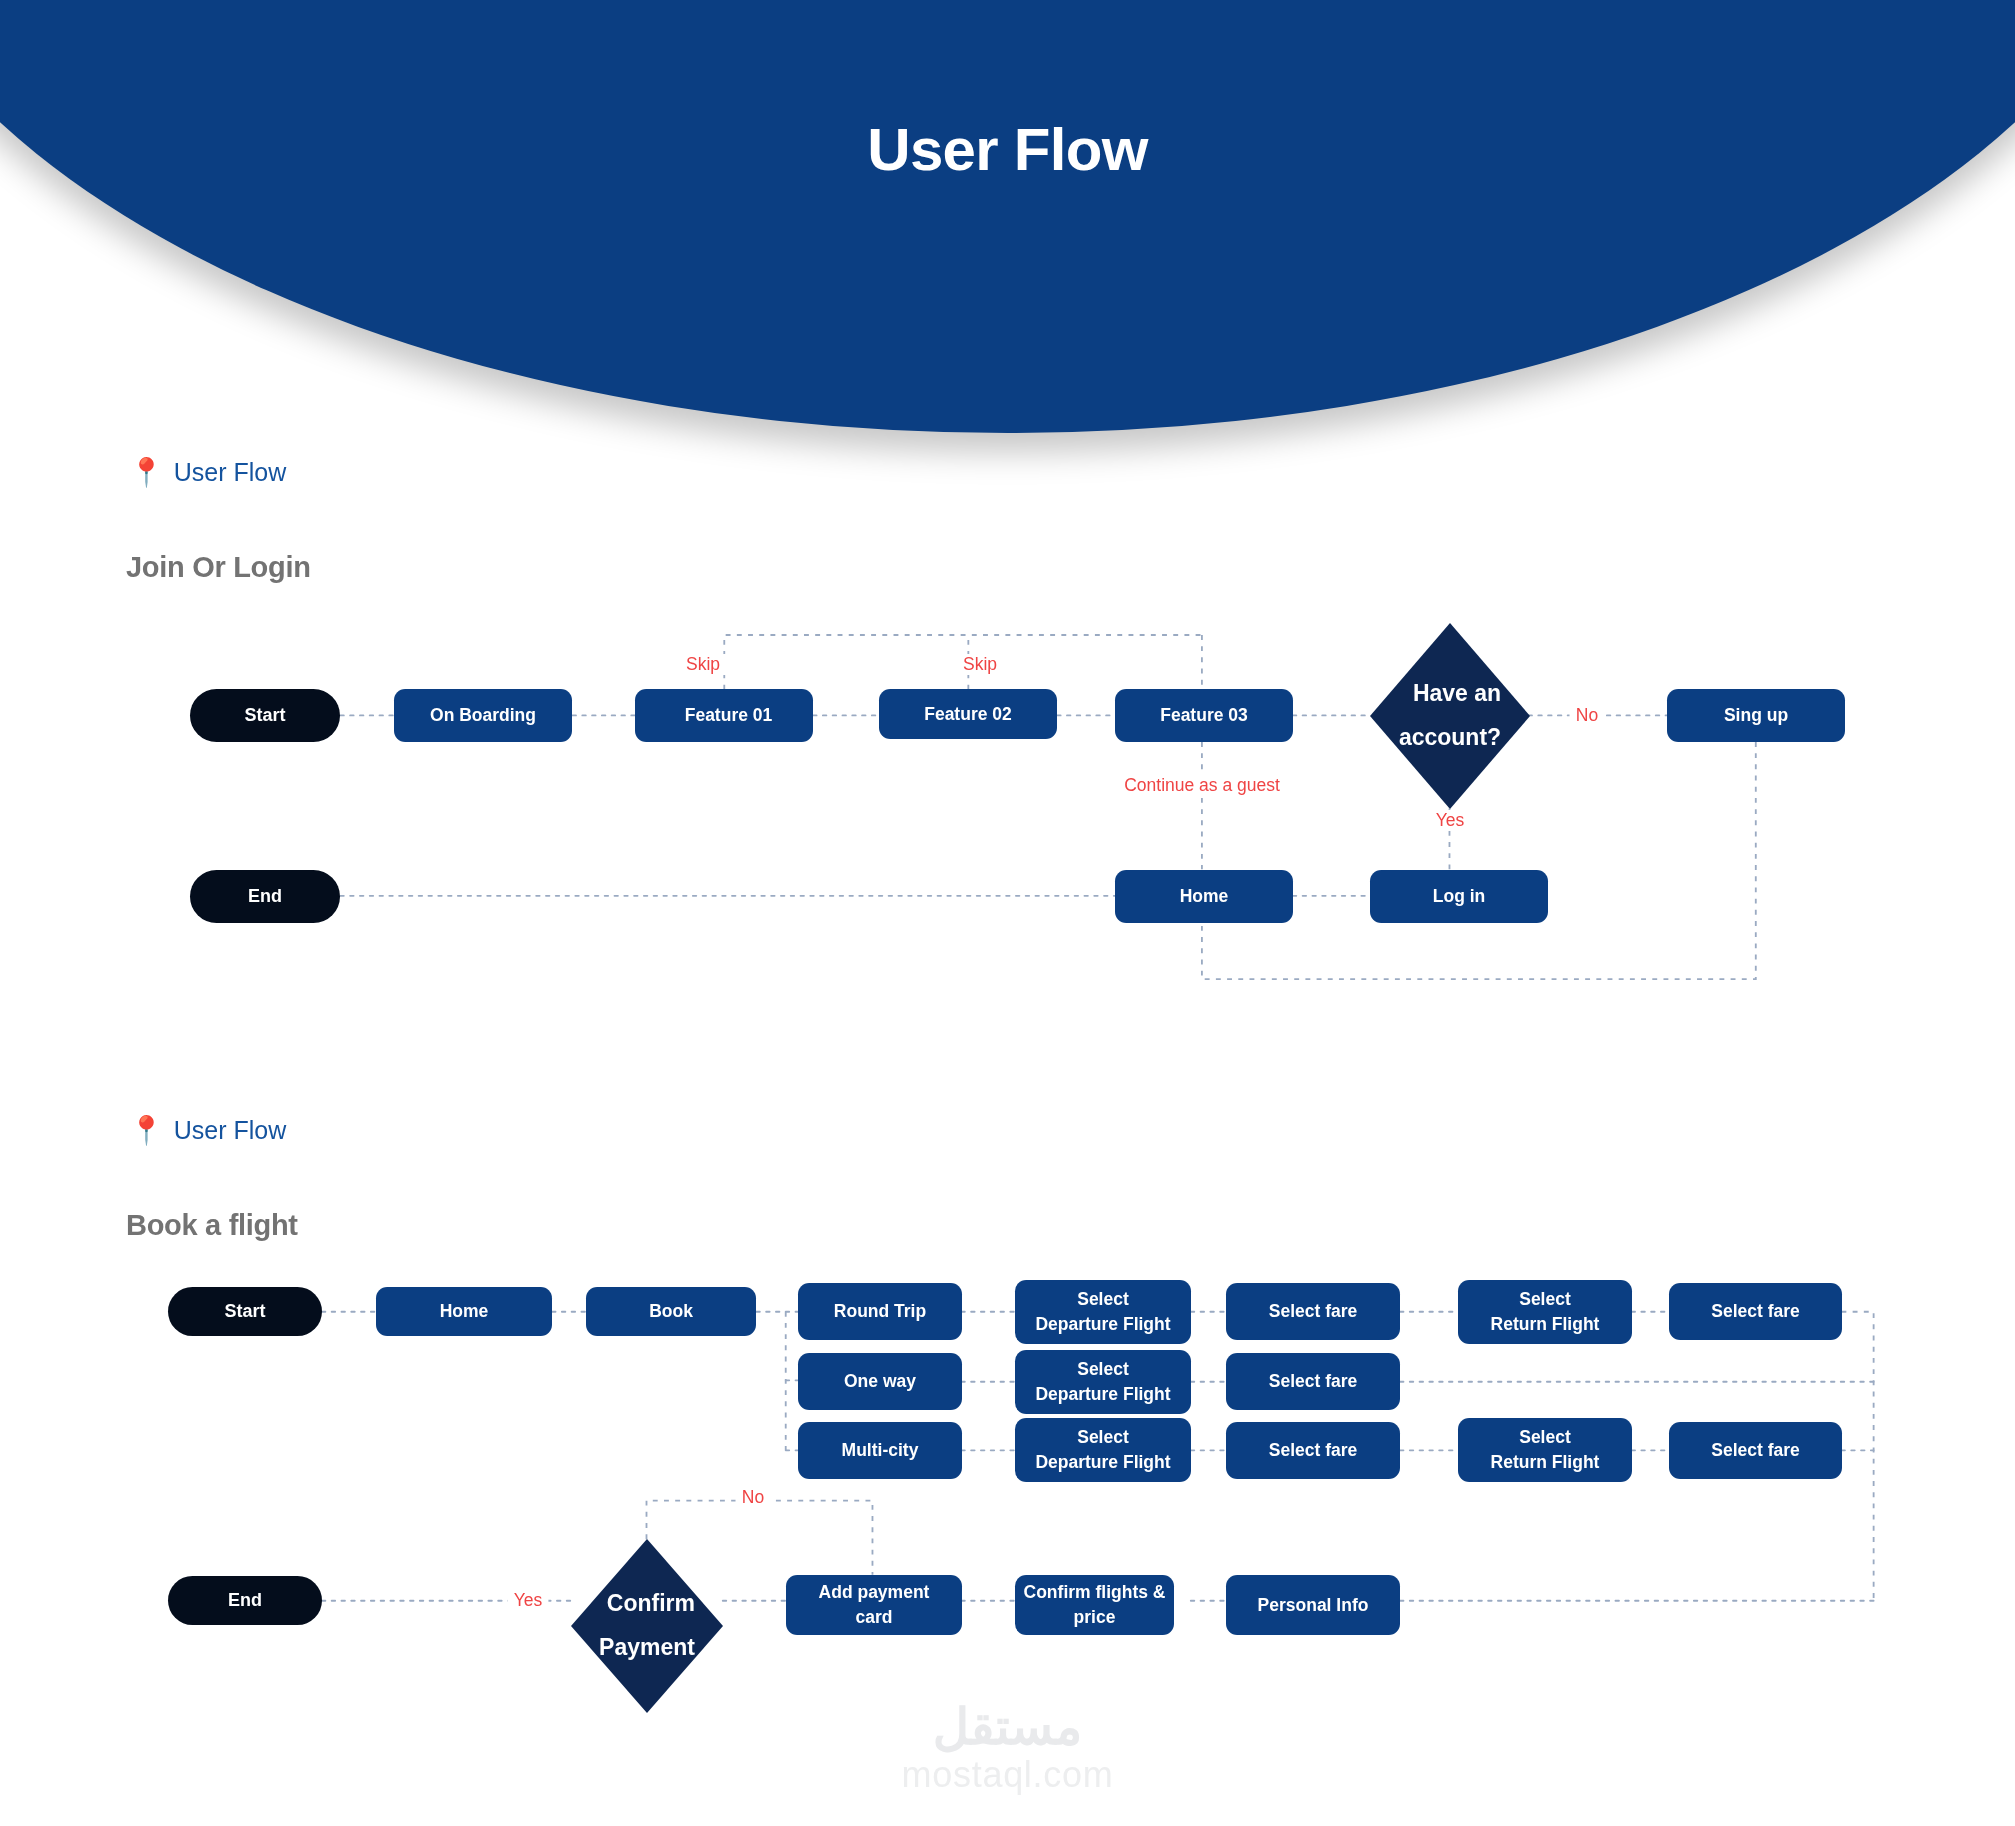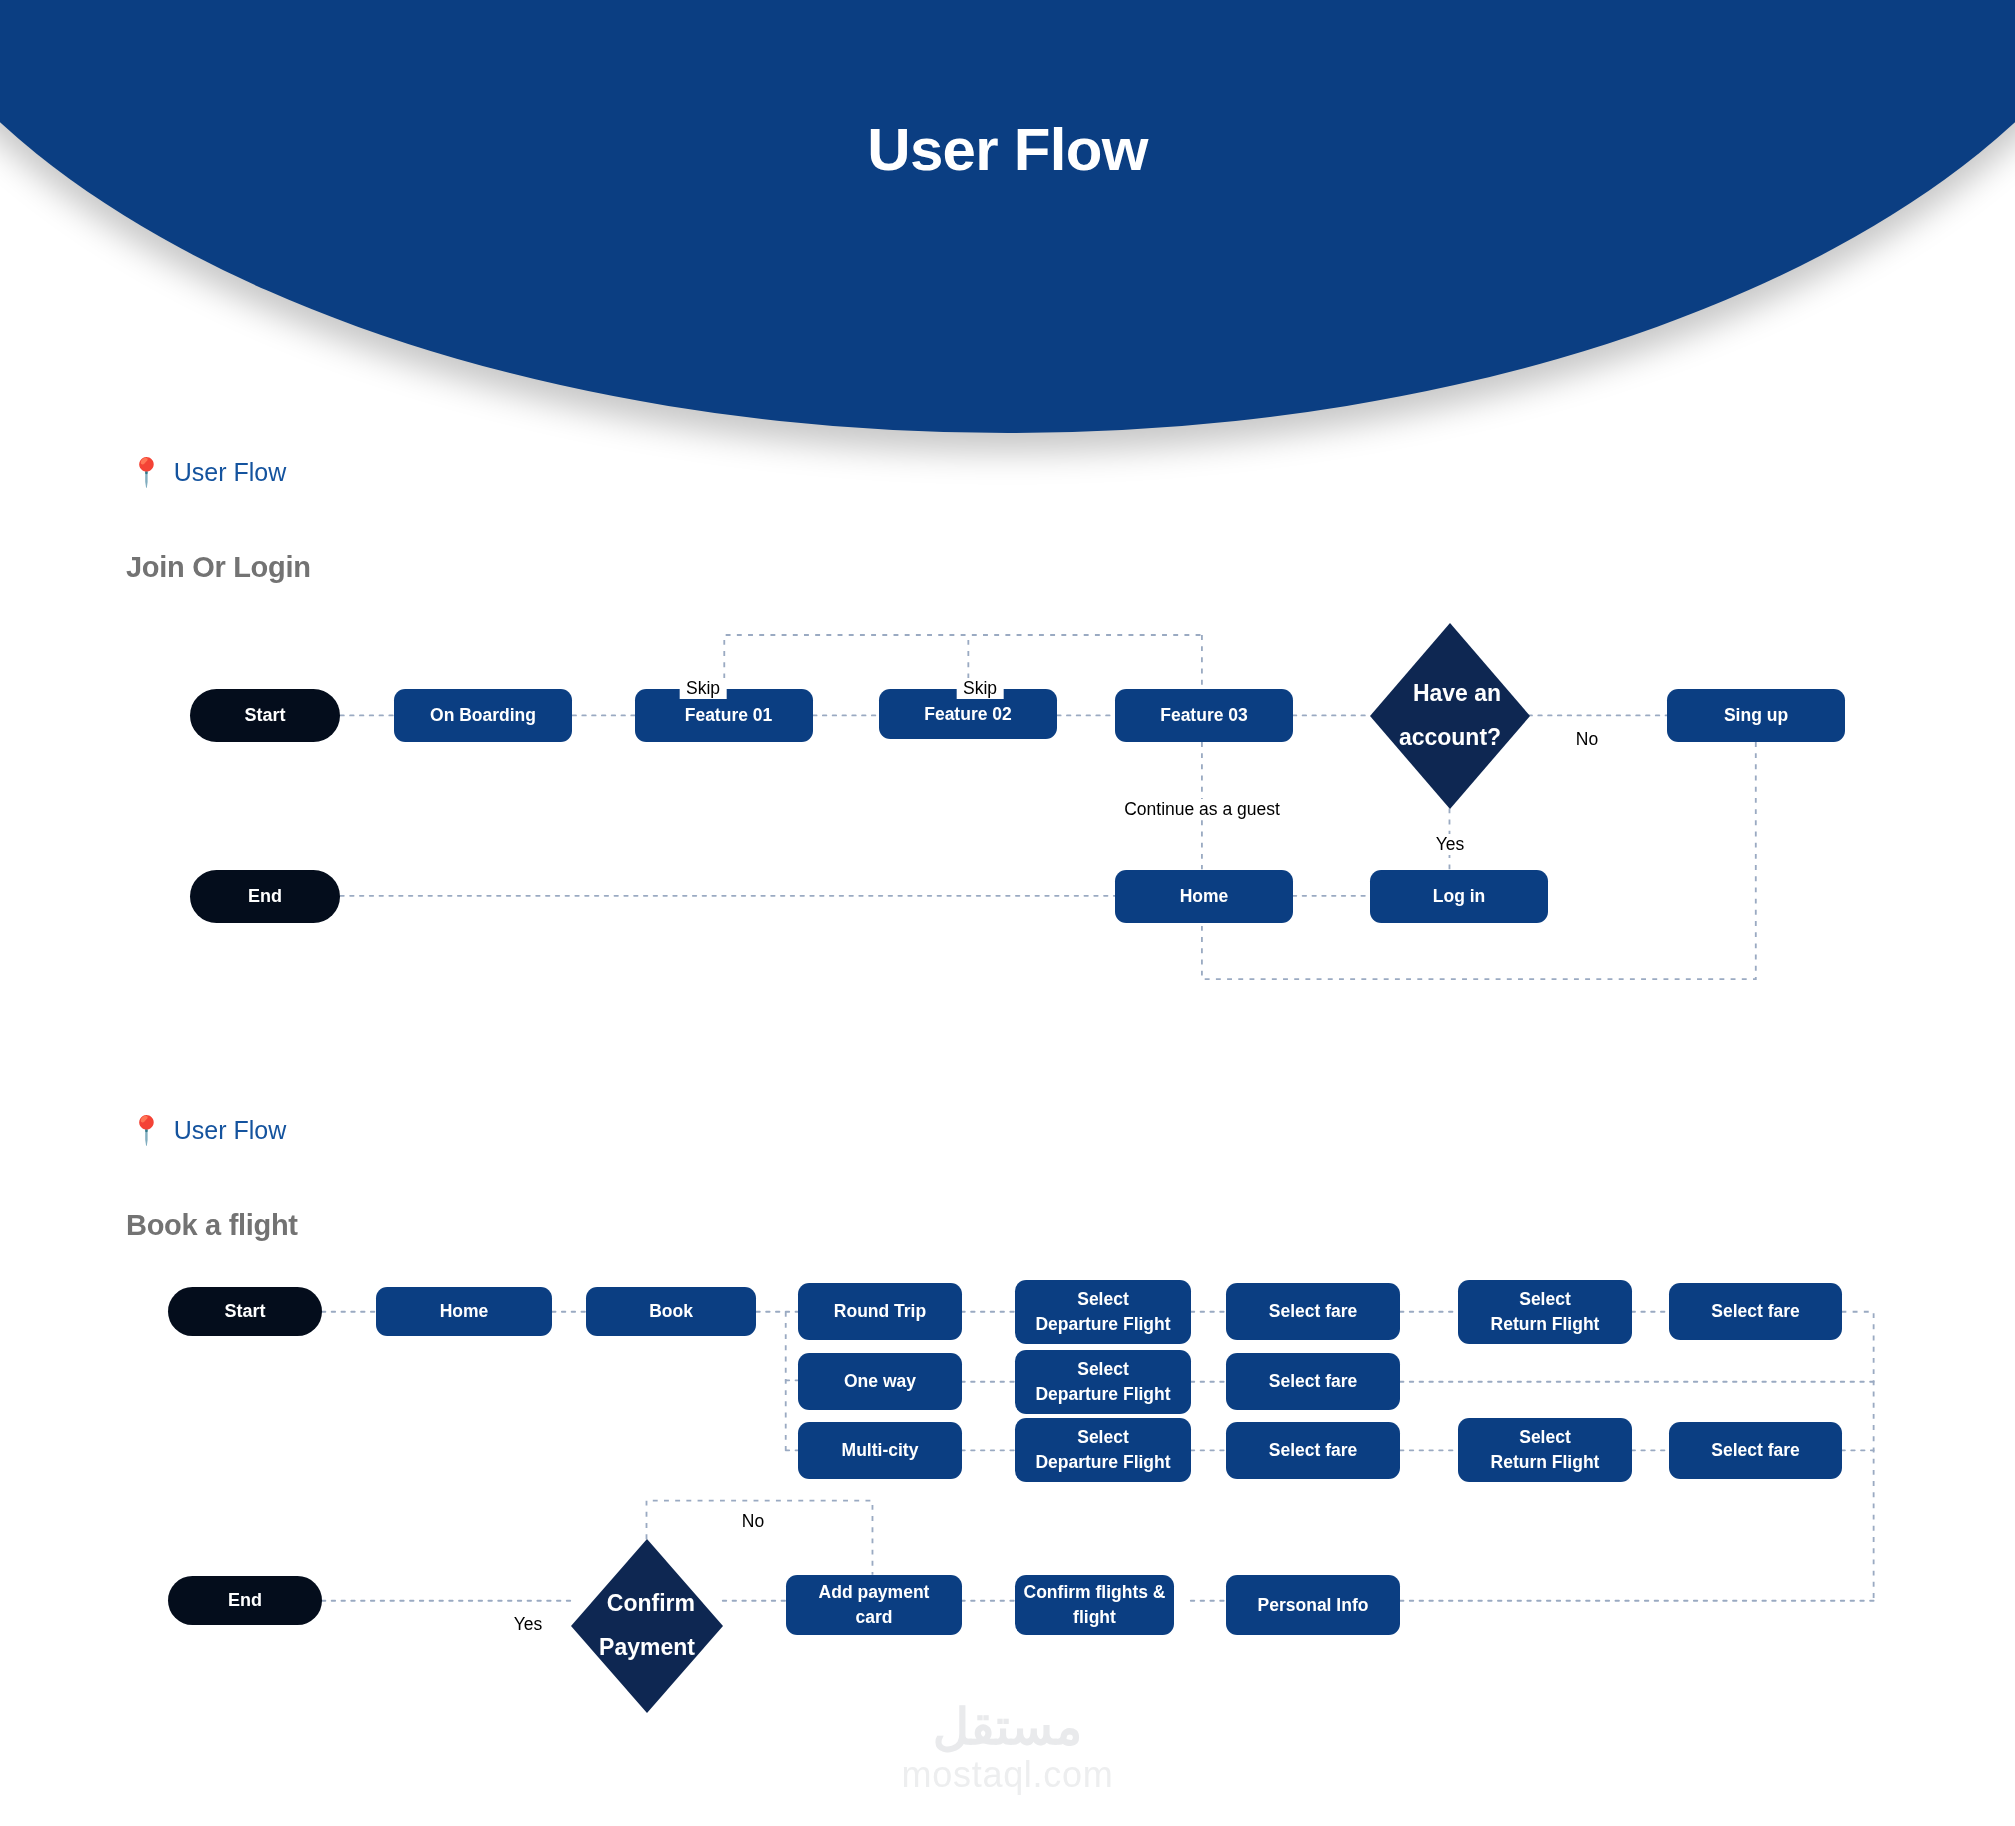--- a/index.html
+++ b/index.html
@@ -97,27 +97,26 @@
   }
   .diamond-label{
     position:relative;
     z-index:2;
     line-height:1.9;
   }
 
   
   .edge-label{
     position:absolute;
-    color:#000000;
+    color:#ef4444;
     font-size:17.5px;
     font-weight:400;
     white-space:nowrap;
     background:#ffffff;
     padding:0 6.3px;
-    margin-top:24px;
   }
 
   
   #watermark{
     position:absolute;
     left:0; right:0;
     top:1702px;
     text-align:center;
     pointer-events:none;
   }
@@ -338,21 +337,21 @@
   <div class="node process" style="left:786px; top:1575px; width:176px; height:60px;">
     <span>
       <span>Add payment</span><br>
       <span>card</span>
     </span>
   </div>
 
   <div class="node process" style="left:1015px; top:1575px; width:159px; height:60px;">
     <span>
       <span>Confirm flights &amp;</span><br>
-      <span>flight</span>
+      <span>price</span>
     </span>
   </div>
 
   <div class="node process" style="left:1226px; top:1575px; width:174px; height:60px;">Personal Info</div>
 
   <div class="edge-label" style="left:753px; top:1487px; transform:translateX(-50%);">No</div>
   <div class="edge-label" style="left:528px; top:1590px; transform:translateX(-50%);">Yes</div>
 </div>
 
 <div id="watermark">

